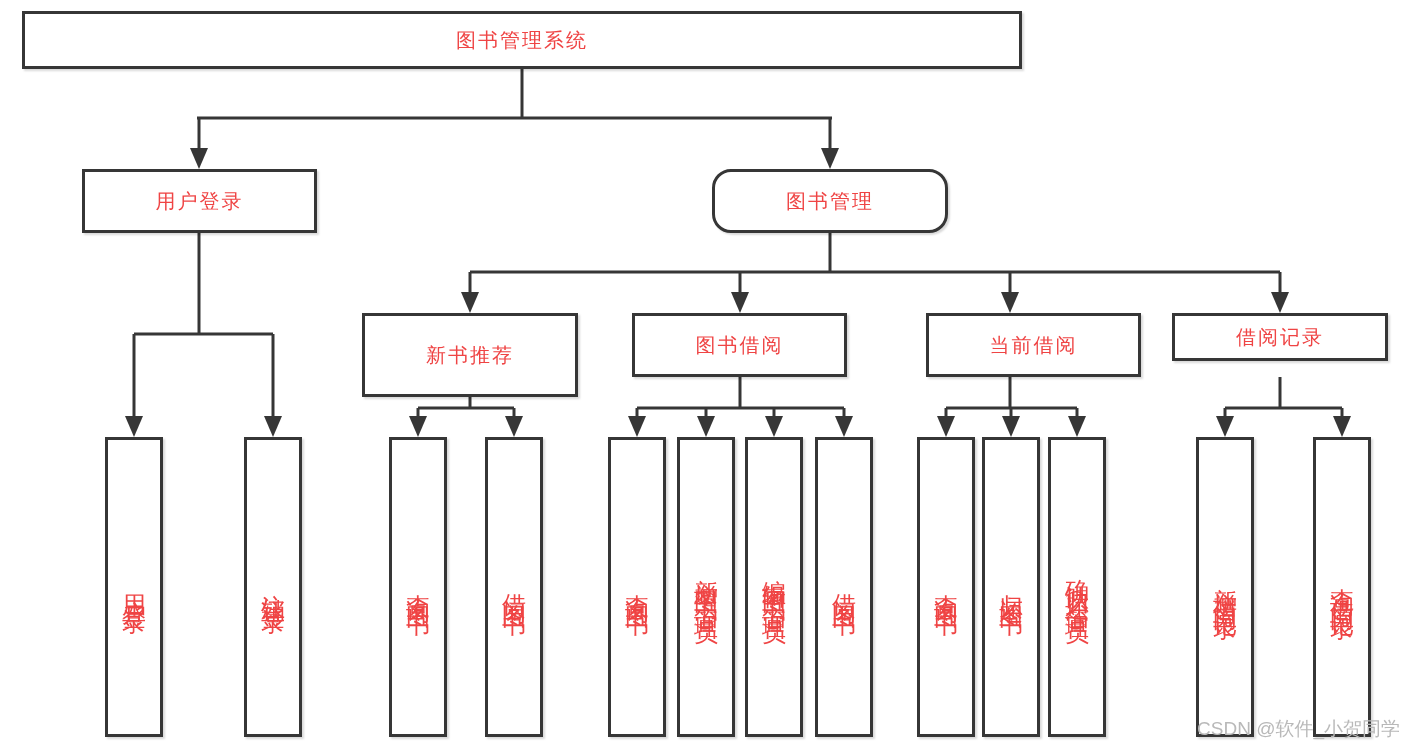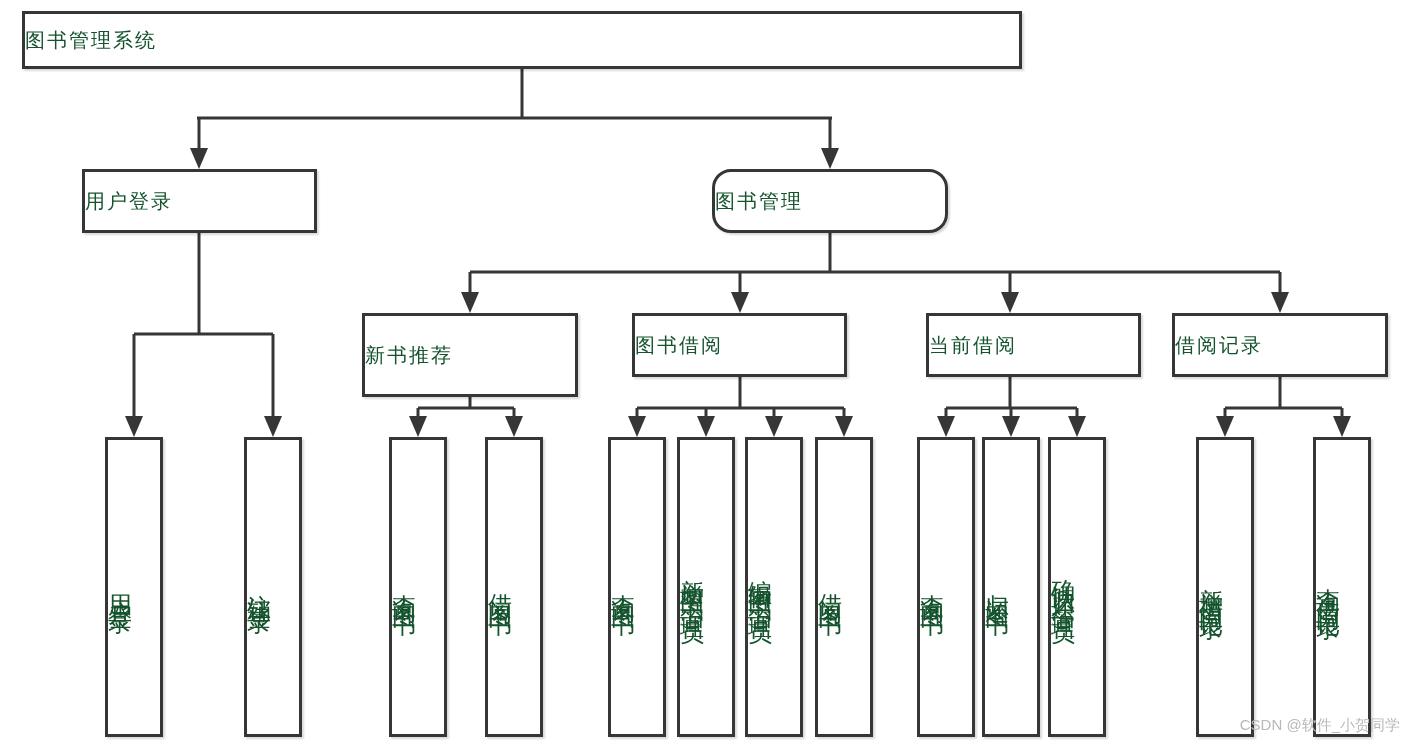--- a/index.html
+++ b/index.html
@@ -4,40 +4,40 @@
 <style>
   html,body { margin:0; padding:0; background:#ffffff; }
   .stage {
     position:relative; width:1405px; height:747px; background:#ffffff;
     font-family:"Liberation Sans", sans-serif; overflow:hidden;
   }
   .wires { position:absolute; left:0; top:0; }
   .box {
     position:absolute; box-sizing:border-box;
     border:3px solid #363636; background:#ffffff;
-    display:flex; align-items:center; justify-content:flex-start;
-    color:#14532d; box-shadow:2px 2px 2px rgba(0,0,0,0.15);
+    display:flex; align-items:center; justify-content:center;
+    color:#ef4444; box-shadow:2px 2px 2px rgba(0,0,0,0.15);
   }
   .box.h span { font-size:20px; letter-spacing:2px; white-space:nowrap; }
   .box.v span {
     writing-mode:vertical-rl; text-orientation:mixed;
     font-size:24px; letter-spacing:6px; line-height:1; white-space:nowrap;
   }
   .watermark {
     position:absolute; left:1150px; top:716px; width:250px;
-    text-align:right; font-size:15px; color:#b9b9b9; white-space:nowrap;
+    text-align:right; font-size:19px; color:#b9b9b9; white-space:nowrap;
   }
   
   .n-root { left:22px;  top:11px;  width:1000px; height:58px; }
   .n-ul   { left:82px;  top:169px; width:235px;  height:64px; }
   .n-bm   { left:712px; top:169px; width:236px;  height:64px;border-radius:19px; }
   .n-nb   { left:362px; top:313px; width:216px;  height:84px; }
   .n-bb   { left:632px; top:313px; width:215px;  height:64px; }
   .n-cb   { left:902px; top:313px; width:215px;  height:64px;margin-left:24px; }
-  .n-br   { left:1172px;top:313px; width:216px;  height:64px; }
+  .n-br   { left:1172px;top:313px; width:216px;  height:48px; }
   .leaf   { top:437px; width:58px; height:300px; }
   .l1  { left:105px; }  .l2  { left:244px; }
   .l3  { left:389px; }  .l4  { left:485px; }
   .l5  { left:608px; }  .l6  { left:677px; }
   .l7  { left:745px; }  .l8  { left:815px; }
   .l9  { left:917px; }  .l10 { left:982px; } .l11 { left:1048px; }
   .l12 { left:1196px; } .l13 { left:1313px; }
 </style>
 </head>
 <body>

